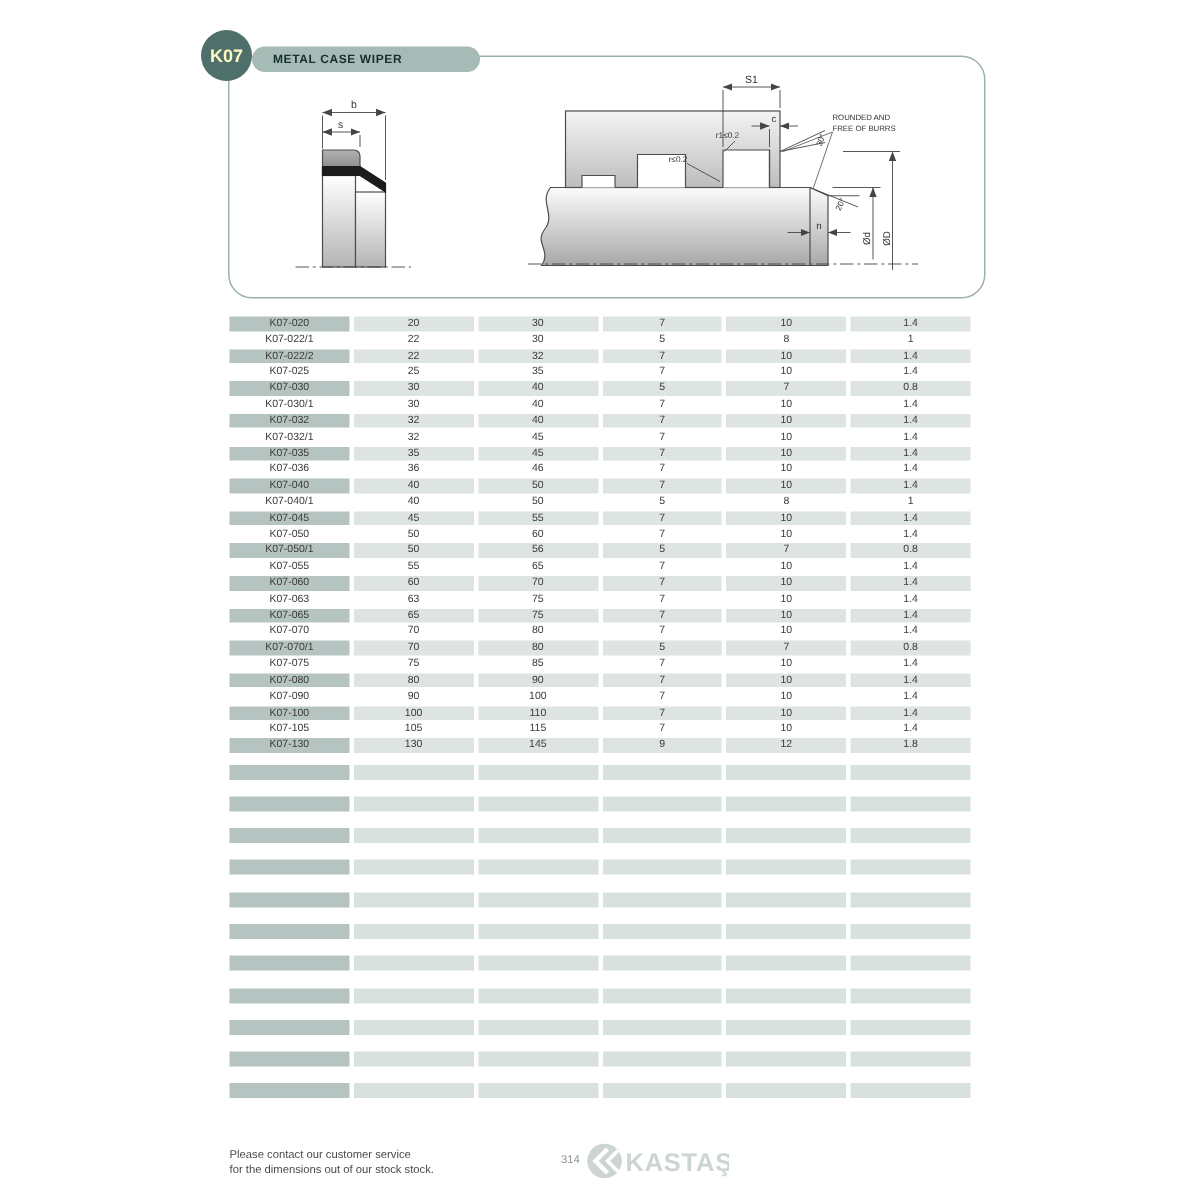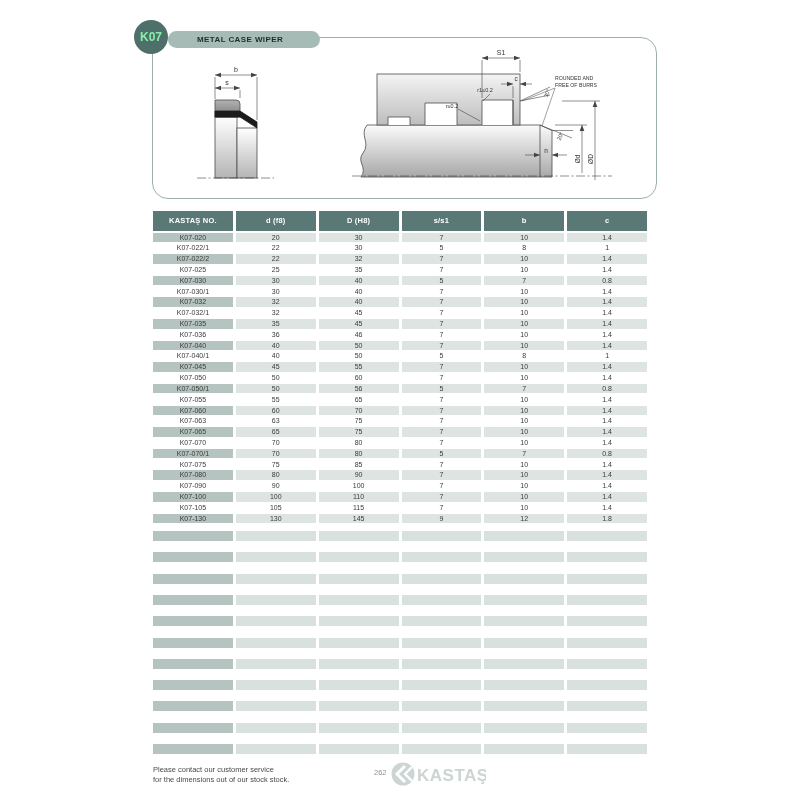--- a/index.html
+++ b/index.html
@@ -3,25 +3,25 @@
 <meta charset="utf-8">
 <style>
   * { margin:0; padding:0; box-sizing:border-box; }
   html,body { width:800px; height:800px; background:#ffffff; font-family:"Liberation Sans", sans-serif; }
   body { position:relative; overflow:hidden; }
 
   .abs { position:absolute; }
 
   
   .badge { left:134px; top:20px; width:34px; height:34px; border-radius:50%;
-           background:#4f6f6a; color:#86efac; font-weight:bold; font-size:12px;
+           background:#4f6f6a; color:#fef9c3; font-weight:bold; font-size:12px;
            line-height:34px; text-align:center; z-index:5; }
   .pill  { left:168px; top:31px; width:152px; height:17px; border-radius:10px;
            background:#a6bab6; color:#17302c; font-weight:bold; font-size:8px;
-           line-height:17px; padding-left:29px; letter-spacing:.4px; z-index:4; }
+           line-height:17px; padding-left:14px; letter-spacing:.4px; z-index:4; }
 
   
   .panel { left:152px; top:37px; width:505px; height:162px;
            border:1.5px solid #9cb1ad; border-radius:16px; background:#fff; z-index:1; }
   .diagram-svg { left:152px; top:37px; width:507px; height:163px; z-index:2; }
   .diagram-svg text { font-family:"Liberation Sans", sans-serif; fill:#333; }
 
   
   .table { left:153px; top:211px; width:494px; z-index:3; }
   .thead { display:grid; grid-template-columns:repeat(6,1fr); column-gap:3px; height:20px; margin-bottom:1.5px; }
@@ -145,28 +145,20 @@
   <text x="397" y="57" font-size="5.5" text-anchor="middle" transform="rotate(-68 397 57)">30°</text>
   <text x="410" y="100" font-size="5.5" text-anchor="middle" transform="rotate(-65 410 100)">20°</text>
   <text x="403" y="43" font-size="5.2">ROUNDED AND</text>
   <text x="403" y="50" font-size="5.2">FREE OF BURRS</text>
   <text x="394" y="115.5" font-size="6.5" text-anchor="middle">n</text>
   <text x="428" y="122" font-size="6.5" text-anchor="middle" transform="rotate(-90 428 122)">Ød</text>
   <text x="441" y="122" font-size="6.5" text-anchor="middle" transform="rotate(-90 441 122)">ØD</text>
 </svg>
 
 <div class="abs table">
-  <div class="thead">
-      <div class="th">KASTAŞ NO.</div>
-      <div class="th">d (f8)</div>
-      <div class="th">D (H8)</div>
-      <div class="th">s/s1</div>
-      <div class="th">b</div>
-      <div class="th">c</div>
-    </div>
   <div>
       <div class="tr odd">
         <div class="td first">K07-020</div>
         <div class="td">20</div>
         <div class="td">30</div>
         <div class="td">7</div>
         <div class="td">10</div>
         <div class="td">1.4</div>
       </div>
       <div class="tr even">
@@ -467,20 +459,20 @@
         <div class="td"></div>
         <div class="td"></div>
       </div>
     </div>
 </div>
 
 <div class="abs foot-note">
   <div>Please contact our customer service</div>
   <div>for the dimensions out of our stock stock.</div>
 </div>
-<div class="abs page-num">262</div>
+<div class="abs page-num">314</div>
 
 <svg class="abs logo" viewBox="0 0 95 30" xmlns="http://www.w3.org/2000/svg">
   <circle cx="12" cy="15" r="11.5" fill="#ccd5d3"></circle>
   <path d="M14,7 L6,15 L14,23" stroke="#ffffff" stroke-width="3" fill="none"></path>
   <path d="M21,8 L14,15 L21,22" stroke="#ffffff" stroke-width="2.4" fill="none"></path>
   <text x="26" y="21.5" font-size="17" font-weight="bold" fill="#ccd5d3" font-family="Liberation Sans, sans-serif" letter-spacing="0.5">KASTAŞ</text>
 </svg>
 
 </body></html>

